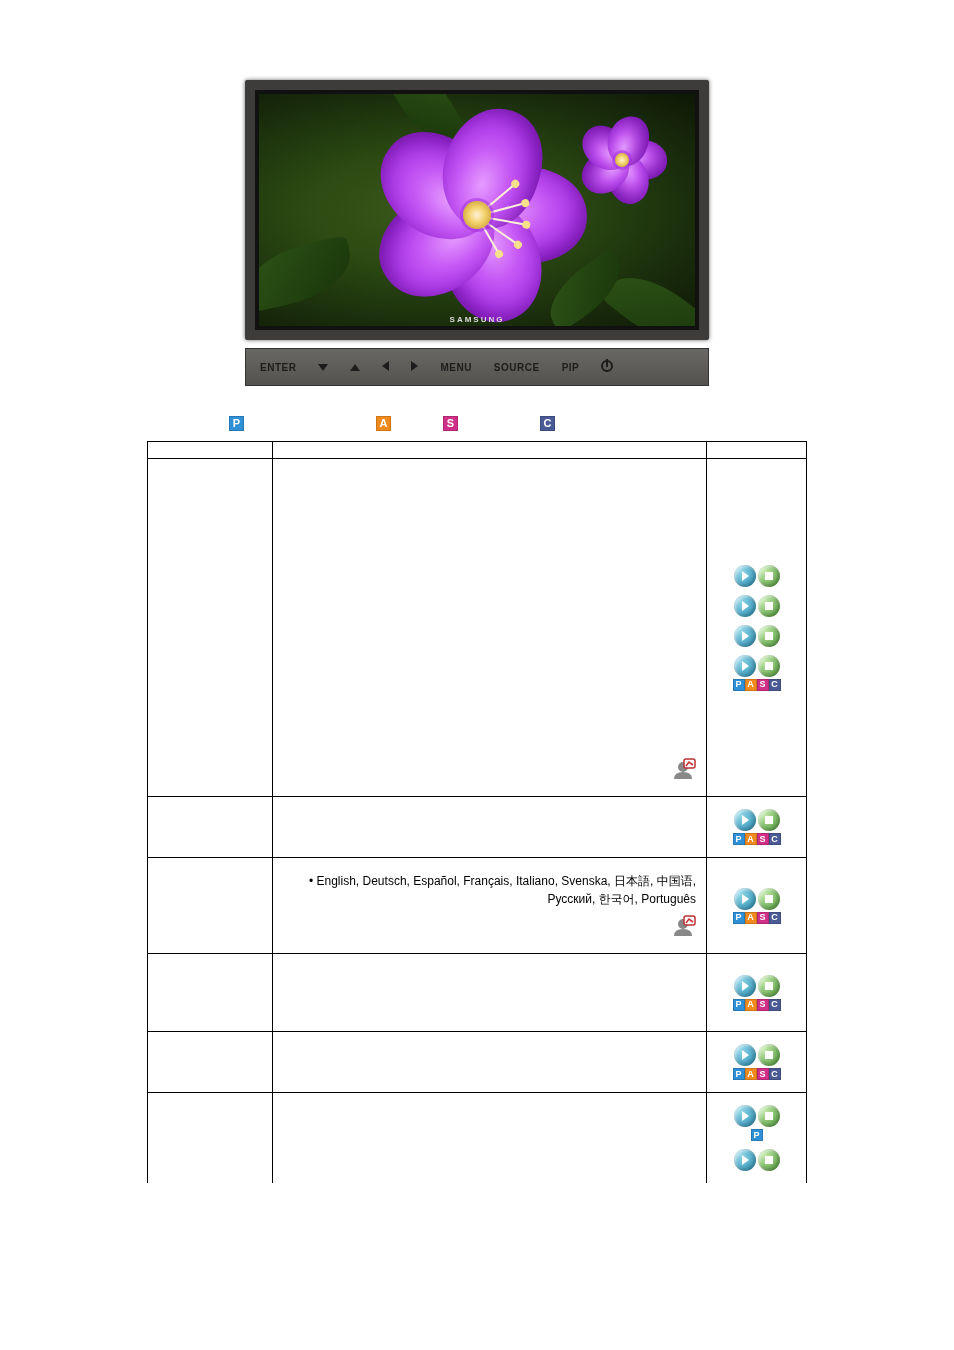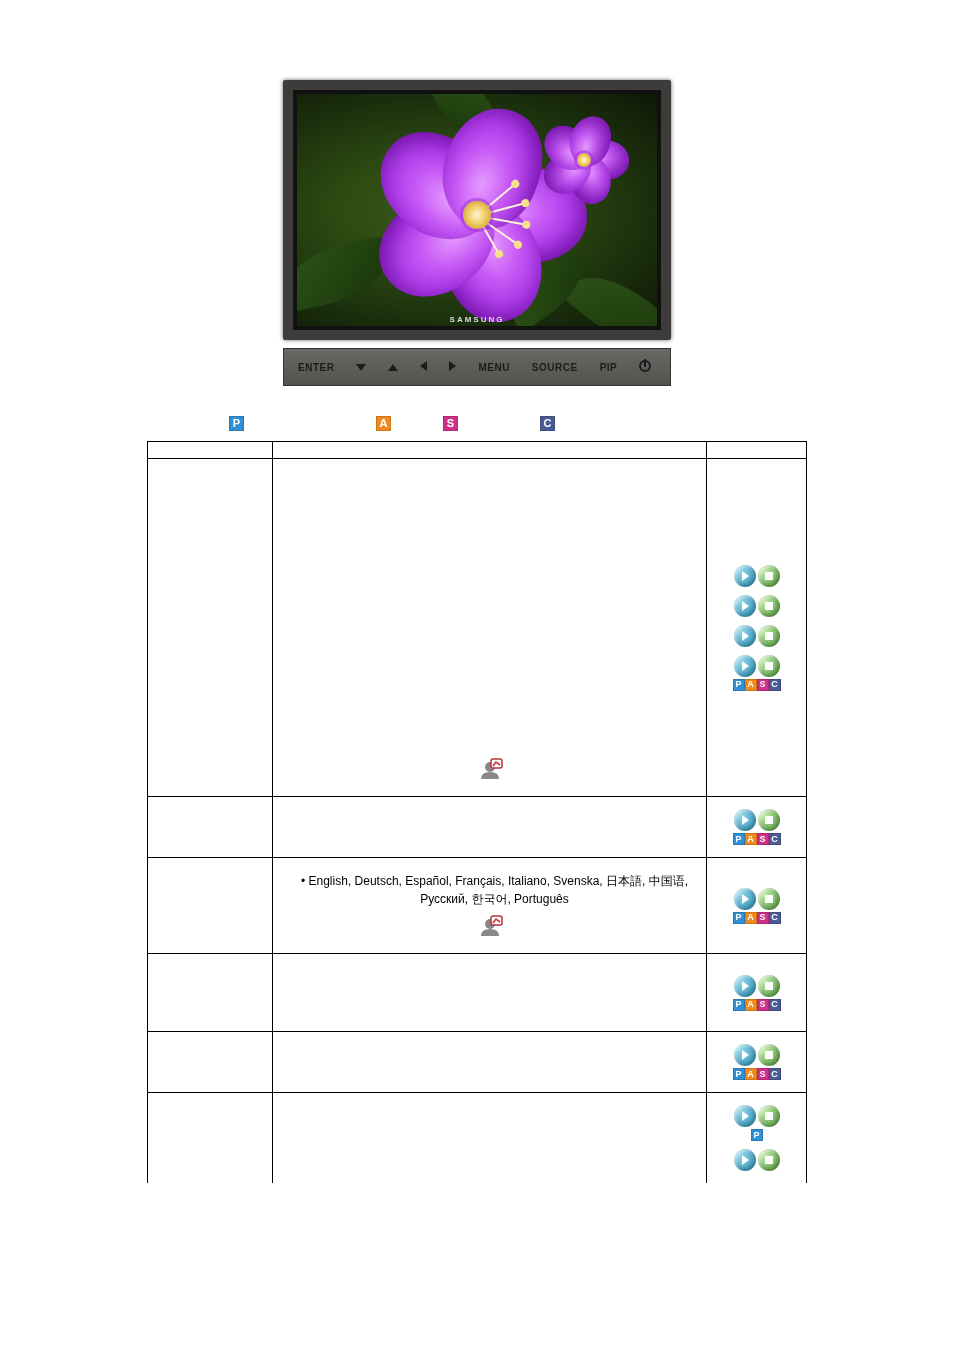--- a/index.html
+++ b/index.html
@@ -6,21 +6,21 @@
   body {
     font-family: Arial, sans-serif;
     background: #fff;
     width: 954px;
     margin: 0 auto;
     padding: 40px 0;
     color: #000;
     font-size: 12px;
   }
   .tv-unit {
-    width: 388px;
+    width: 464px;
     margin: 40px auto 20px auto;
   }
   .tv-frame {
     background: #3d3c3b;
     padding: 10px;
     border-radius: 2px;
     box-shadow: 0 0 4px rgba(0,0,0,0.6);
   }
   .tv-inner {
     background: #111;
@@ -251,21 +251,21 @@
     width: 660px;
     margin: 0 auto;
     table-layout: fixed;
   }
   table.main col.c1 { width: 125px; }
   table.main col.c2 { width: auto; }
   table.main col.c3 { width: 100px; }
   table.main th, table.main td {
     border: 1px solid #000;
     padding: 8px 10px;
-    text-align: center;
+    text-align: right;
     vertical-align: top;
     font-size: 12px;
     line-height: 1.5;
   }
   table.main td.iconcell {
     text-align: center;
     vertical-align: middle;
   }
   .bullet { padding-left: 10px; }
   .hdr-row td { font-weight: bold; }

